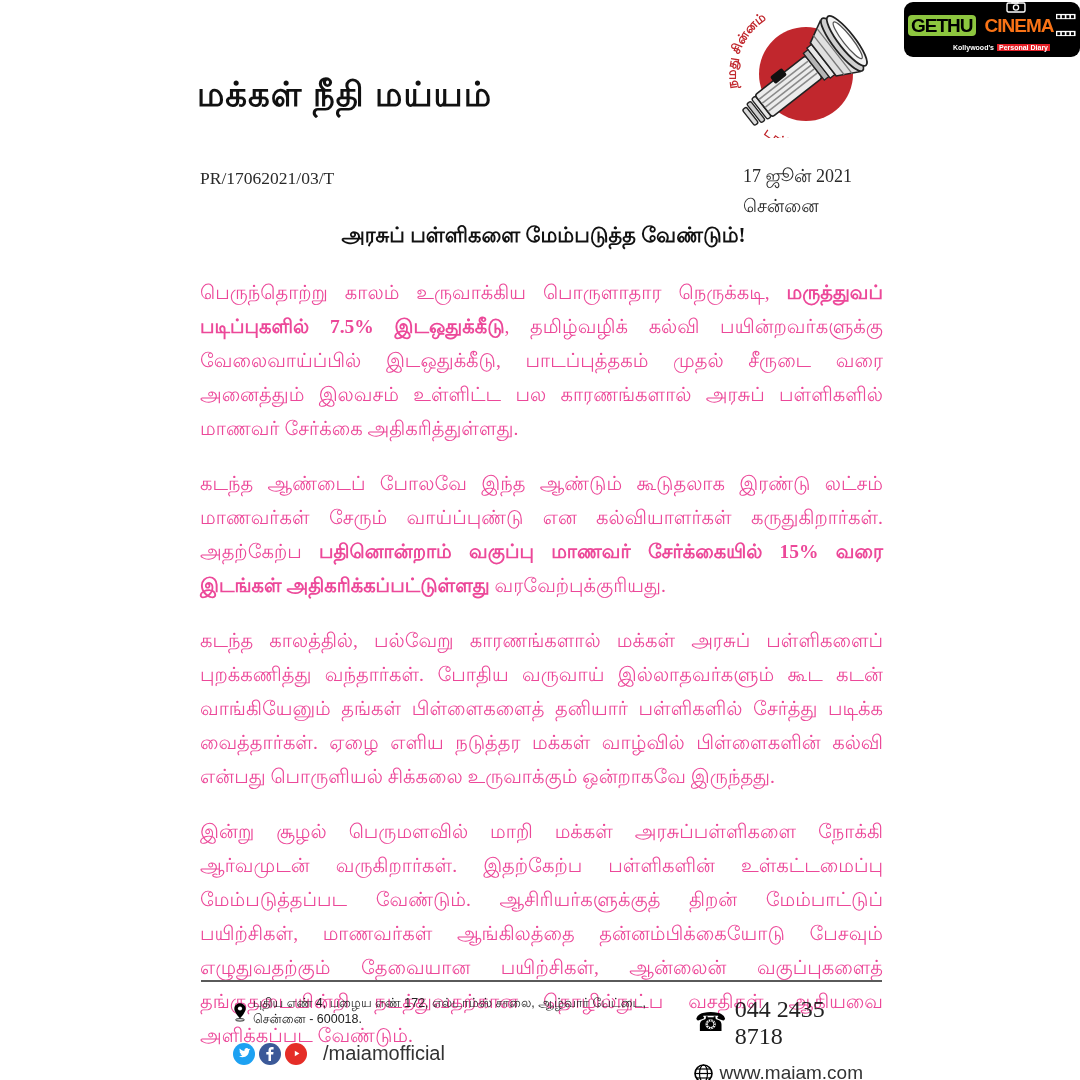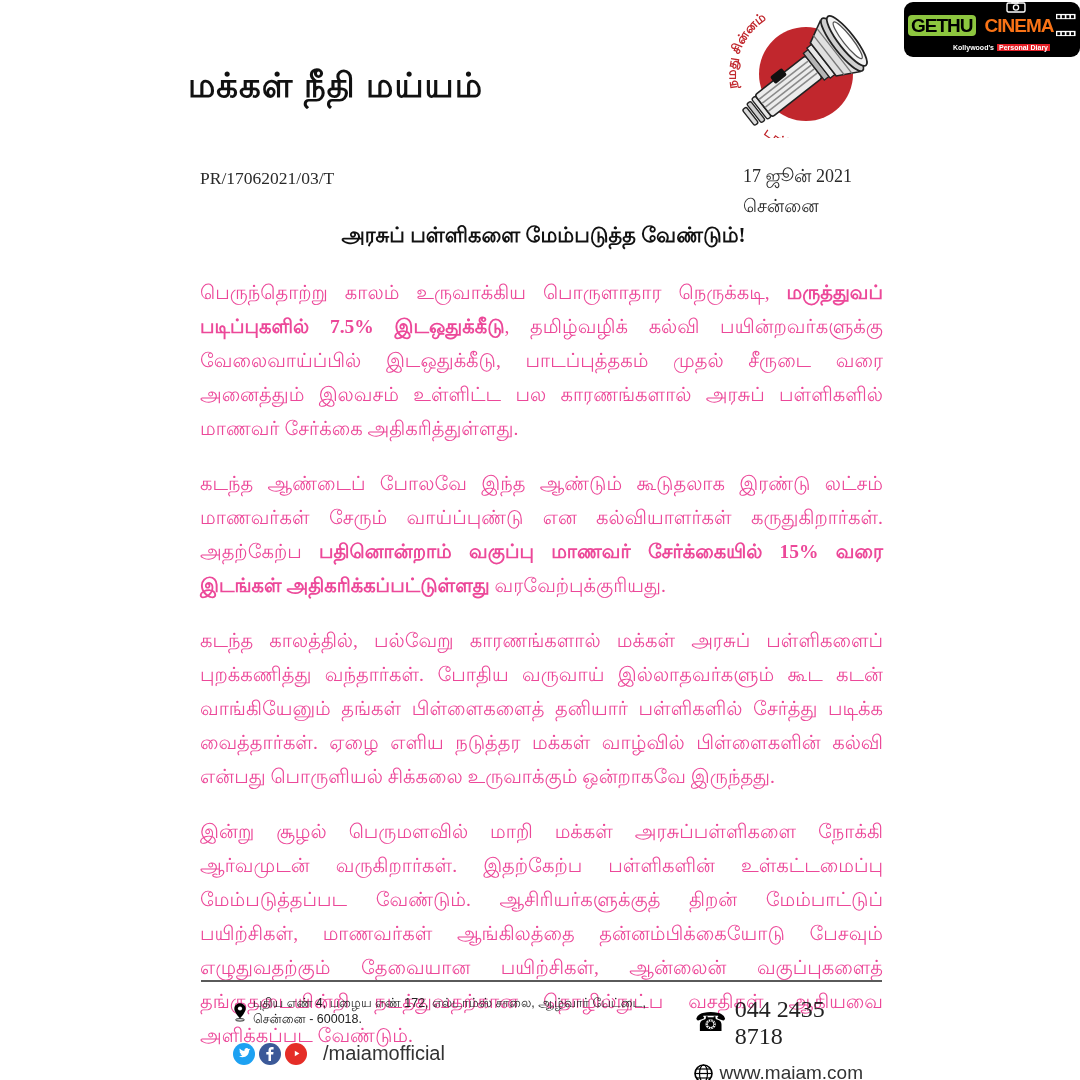--- a/index.html
+++ b/index.html
@@ -3,21 +3,21 @@
 <meta charset="utf-8">
 <style>
   html,body{margin:0;padding:0;background:#ffffff;}
   .page{
     position:relative;width:1080px;height:1080px;background:#ffffff;
     font-family:"Liberation Serif", serif;color:#1c1c1c;overflow:hidden;
   }
 
   
   .org-name{
-    position:absolute;left:188px;top:66px;margin:0;
+    position:absolute;left:188px;top:66px;margin:9px;
     font-family:"Liberation Sans", sans-serif;
     font-size:34px;font-weight:700;letter-spacing:1px;color:#111;
   }
   .party-logo{position:absolute;left:714px;top:6px;width:170px;height:132px;}
 
   
   .watermark{
     position:absolute;right:0;top:2px;width:176px;height:55px;background:#000;
     font-family:"Liberation Sans", sans-serif;display:flex;flex-direction:column;
     justify-content:center;padding:2px 4px;box-sizing:border-box;border-radius:9px;

